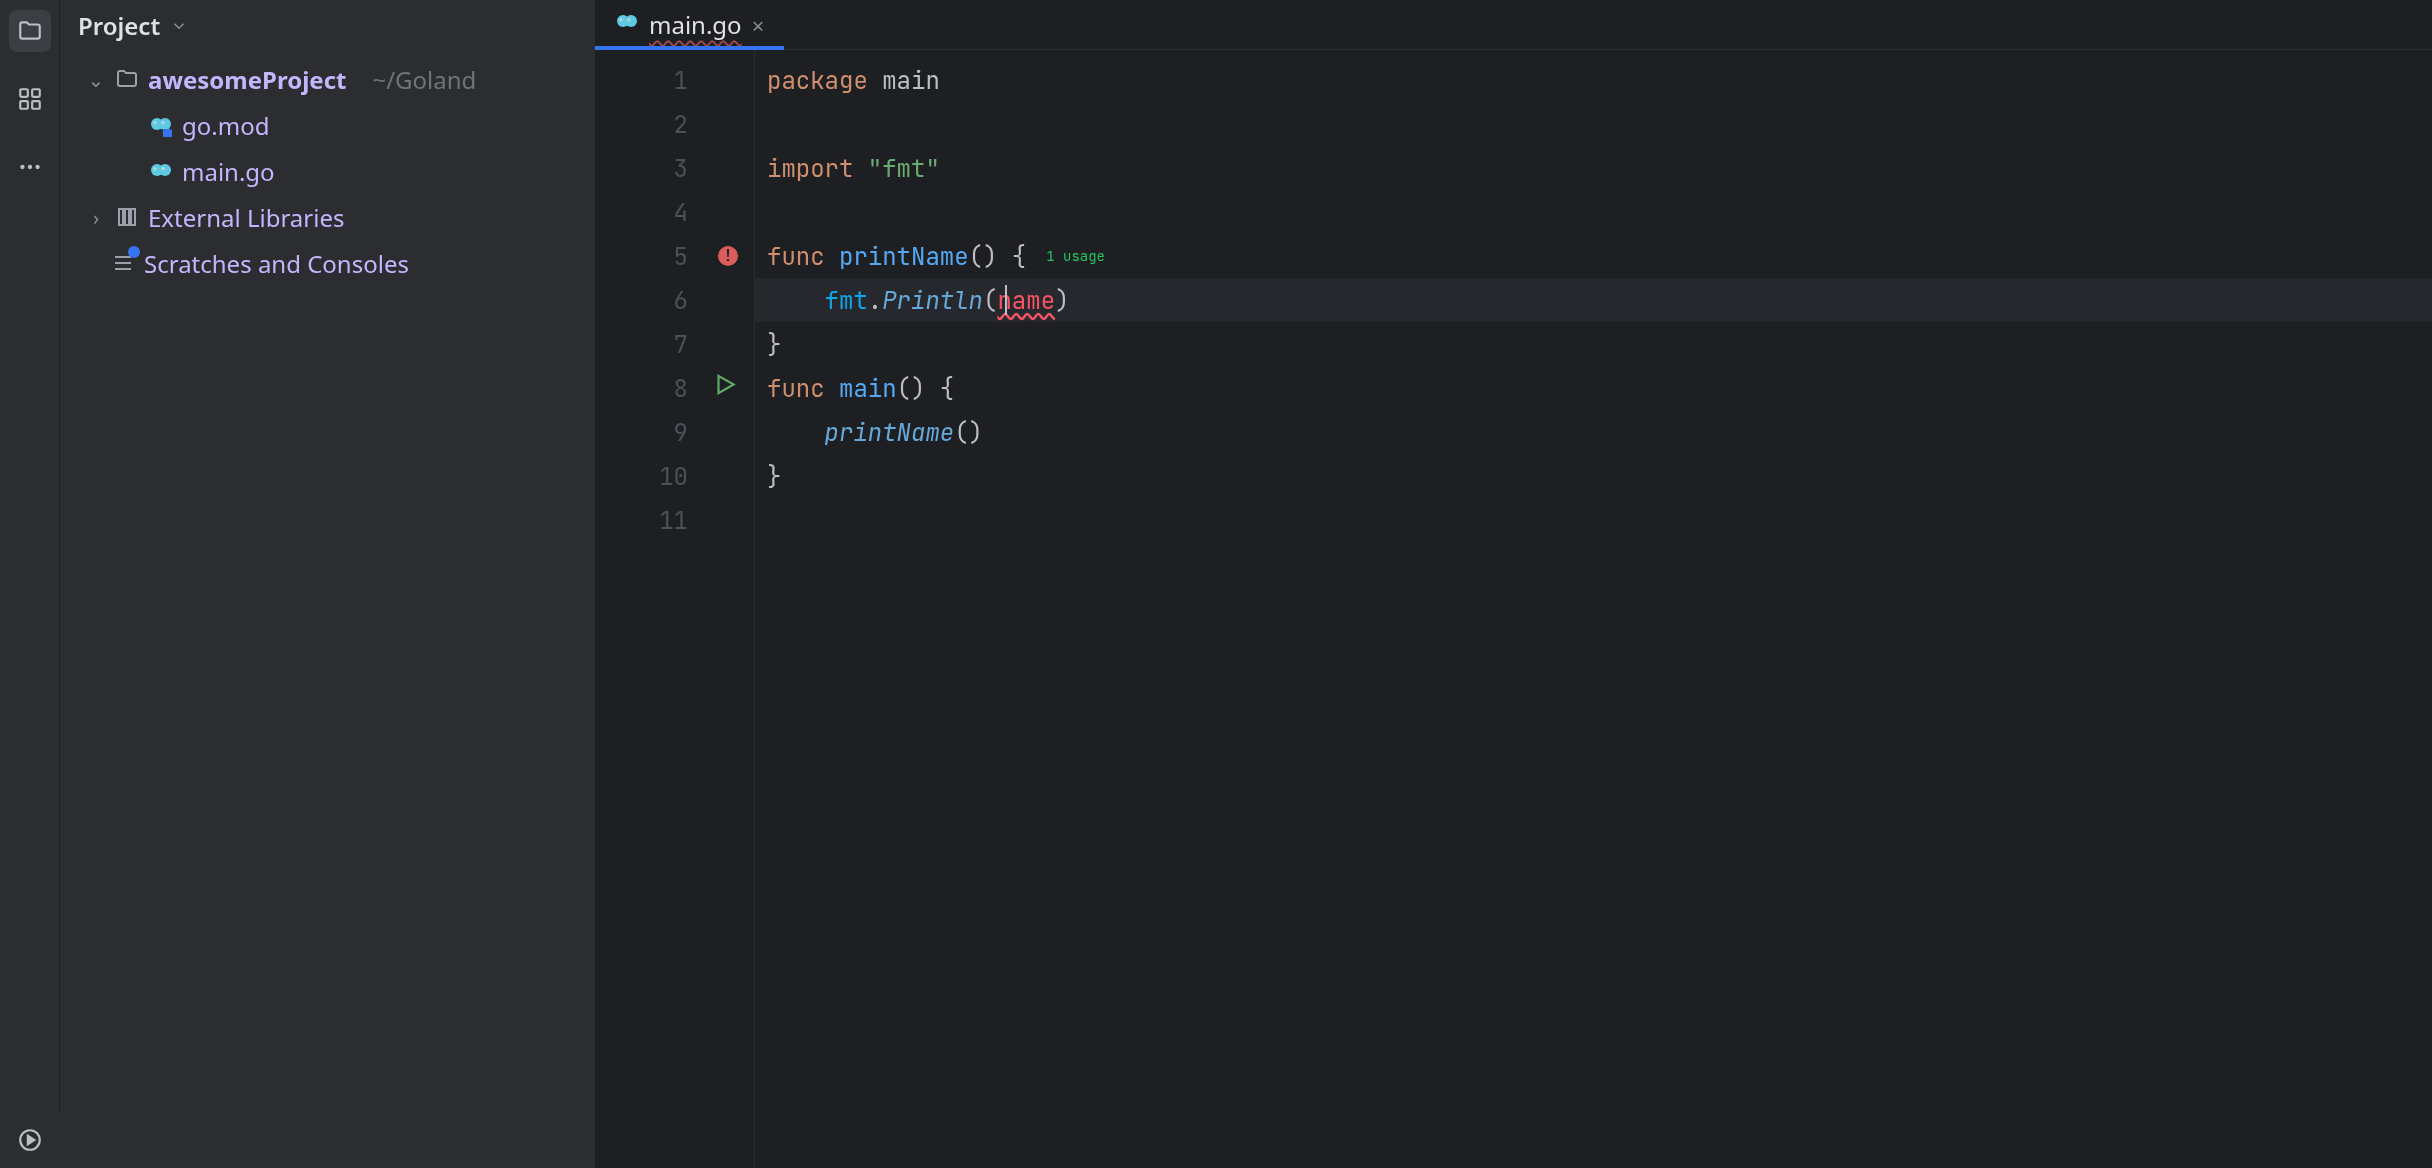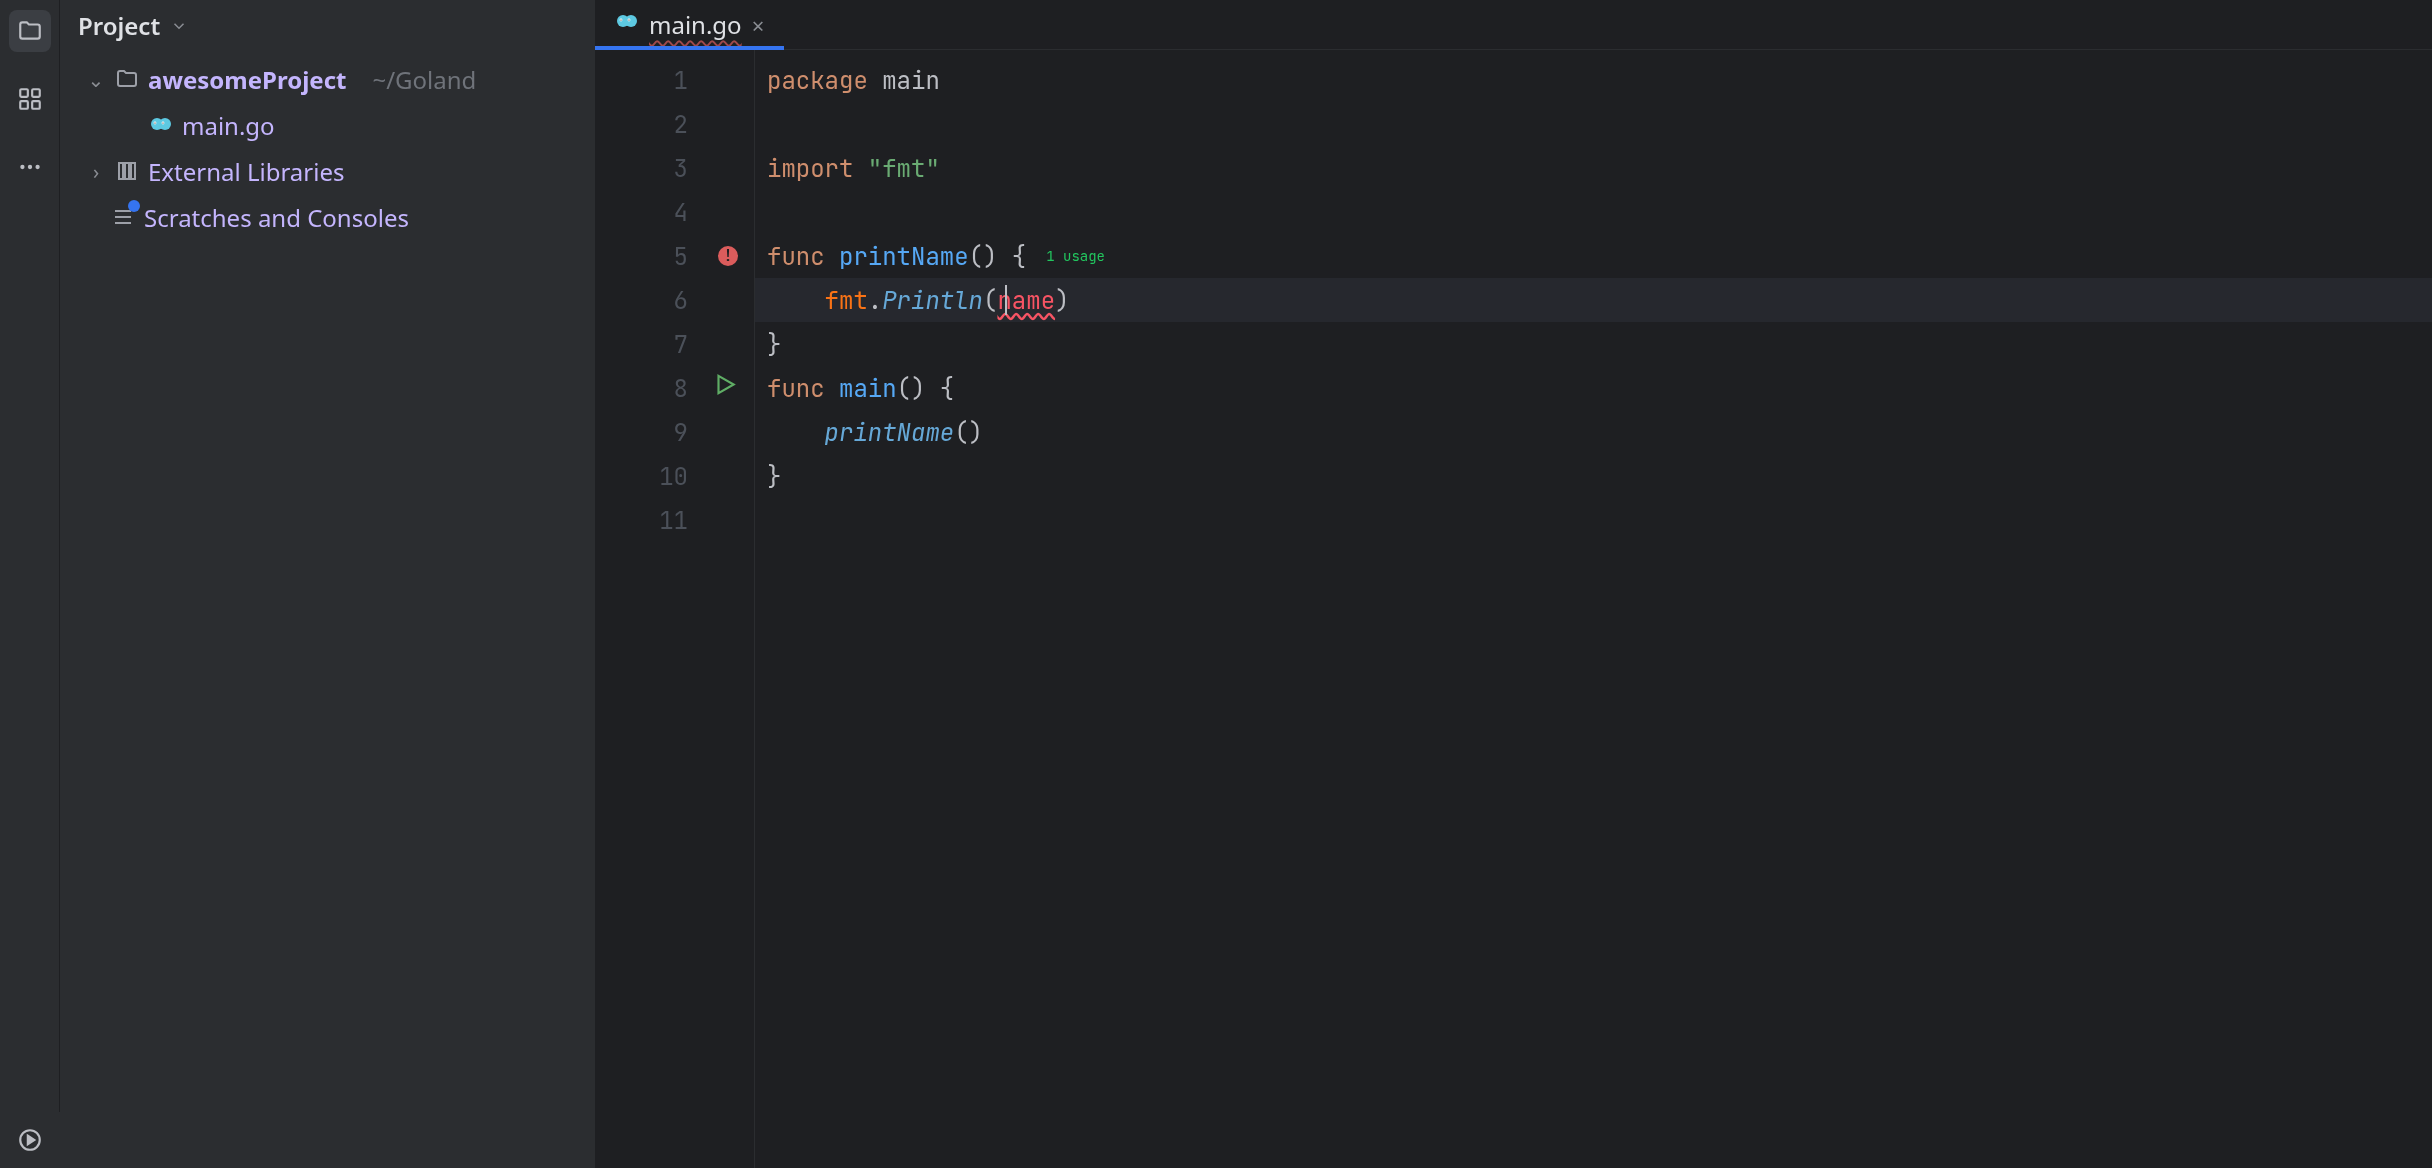--- a/index.html
+++ b/index.html
@@ -172,21 +172,21 @@
     align-items: center;
     padding-left: 12px;
     white-space: pre;
     position: relative;
   }
   .code-line.hl { background: #26282e; }
   .tok-kw     { color: #cf8e6d; }
   .tok-pkg    { color: #bcbec4; }
   .tok-str    { color: #6aab73; }
   .tok-fn     { color: #56a8f5; }
-  .tok-call   { color: #f97316; }
+  .tok-call   { color: #0ea5e9; }
   .tok-ident  { color: #66a8d7; font-style: italic; text-align: center; }
   .tok-err    { color: #f75464; text-decoration: underline wavy #f75464; text-underline-offset:4px;}
   .tok-punc   { color: #bcbec4; }
   .tok-hint   { color: #22c55e; font-size: 14px; padding-left: 20px;}
   .caret {
     position:absolute;
     width:2px; height:30px;
     background:#bcbec4;
   }
 
@@ -245,20 +245,35 @@
         <span class="arrow">⌄</span>
         <span class="icon">
           <svg viewBox="0 0 24 24" width="24" height="24" fill="none" stroke="#9da0a8" stroke-width="2">
               <path d="M3 6a2 2 0 0 1 2-2h4l2 2h8a2 2 0 0 1 2 2v9a2 2 0 0 1-2 2H5a2 2 0 0 1-2-2V6Z"></path>
             </svg>
         </span>
         <span class="label bold">awesomeProject</span>
         <span class="path">~/Goland</span>
       </div>
 
+      <div class="tree-row">
+        <span class="indent" style="width:76px"></span>
+        <span class="icon">
+          <svg viewBox="0 0 24 24" width="24" height="24">
+              <circle cx="8" cy="11" r="6" fill="#5dc9e2"></circle>
+              <circle cx="16" cy="11" r="6" fill="#5dc9e2"></circle>
+              <circle cx="6" cy="10" r="1.4" fill="#fff"></circle>
+              <circle cx="14" cy="10" r="1.4" fill="#fff"></circle>
+              <circle cx="6" cy="10" r=".6" fill="#000"></circle>
+              <circle cx="14" cy="10" r=".6" fill="#000"></circle>
+              <rect x="14" y="16" width="9" height="9" rx="2" fill="#3574f0"></rect>
+            </svg>
+        </span>
+        <span class="label">go.mod</span>
+      </div>
 
       <div class="tree-row">
         <span class="indent" style="width:76px"></span>
         <span class="icon">
           <svg viewBox="0 0 24 24" width="24" height="24">
               <circle cx="8" cy="11" r="6" fill="#5dc9e2"></circle>
               <circle cx="16" cy="11" r="6" fill="#5dc9e2"></circle>
               <circle cx="6" cy="10" r="1.4" fill="#fff"></circle>
               <circle cx="14" cy="10" r="1.4" fill="#fff"></circle>
               <circle cx="6" cy="10" r=".6" fill="#000"></circle>

